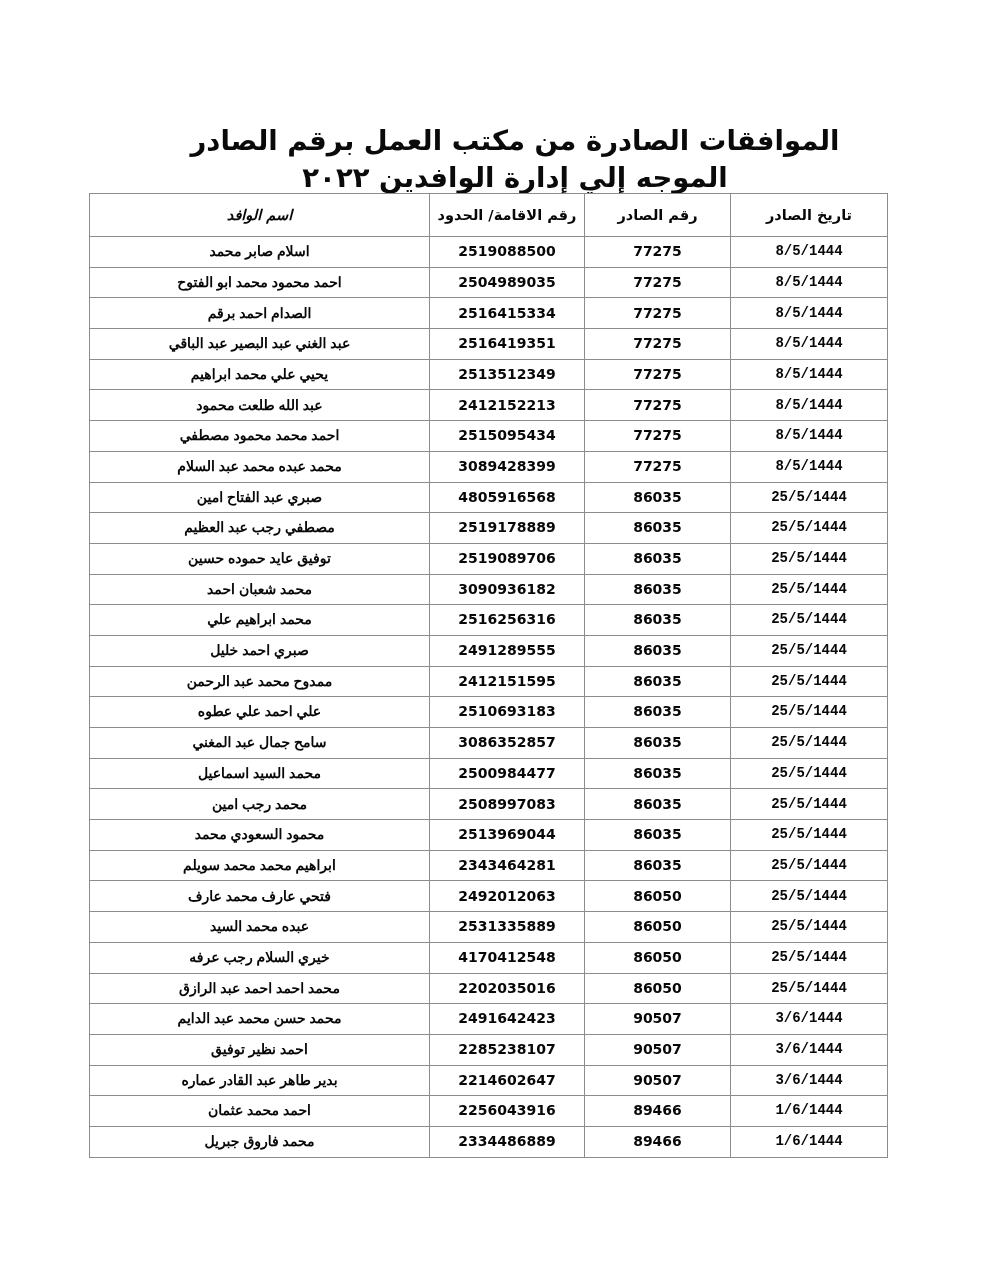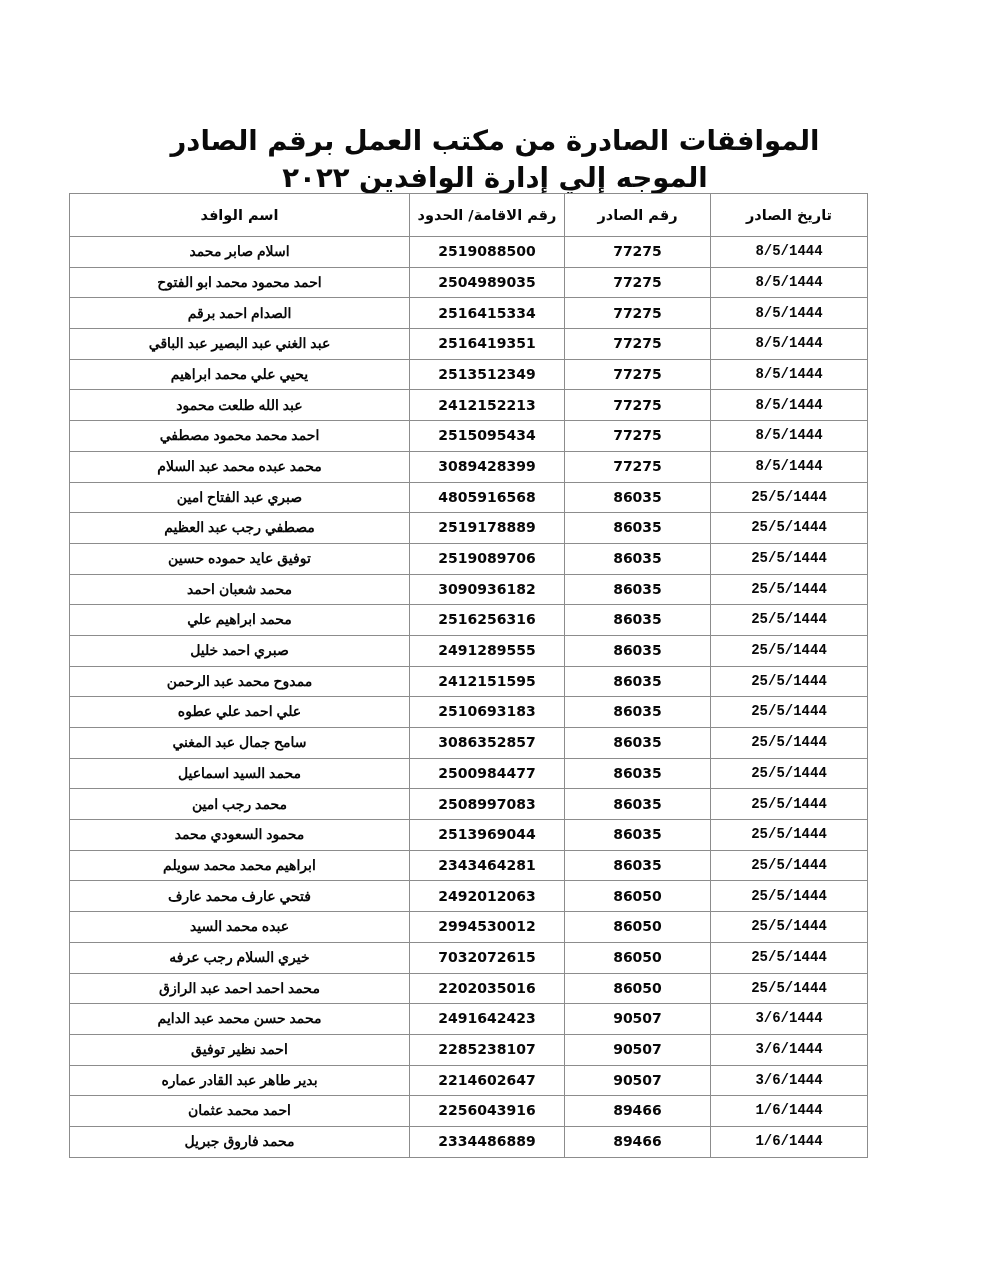--- a/index.html
+++ b/index.html
@@ -13,20 +13,21 @@
     height: 1280px;
     font-family: "DejaVu Sans", "Liberation Sans", sans-serif;
     color: #000000;
     overflow: hidden;
     position: relative;
   }
   .page {
     position: absolute;
     inset: 0;
     background: #fff;
+    margin-left: 20px;
   }
 
   
   .doc-title {
     position: absolute;
     top: 104px;
     left: 132px;
     width: 726px;
     text-align: center;
     direction: rtl;
@@ -80,21 +81,21 @@
   col.c-id   { width: 155px; }
   col.c-name { width: 340px; }
 
   td.cell-date, th.cell-date { font-size: 14.5px; font-family: Liberation Mono, monospace; }
   td.cell-num,  th.cell-num  { font-size: 14.5px; }
   td.cell-id,   th.cell-id   { font-size: 14.5px; }
   td.cell-name, th.cell-name {
     font-size: 13.5px;
     font-family: Liberation Sans, sans-serif;
   }
-  thead th.cell-name { font-size: 14.5px; }
+  thead th.cell-name { font-size: 14.5px; font-style: italic; }
 </style>
 </head>
 <body>
 
 <div class="page">
 
   <h1 class="doc-title">الموافقات الصادرة من مكتب العمل برقم الصادر الموجه إلي إدارة الوافدين ٢٠٢٢</h1>
 
   <div class="tbl-wrap">
     <table class="grid">
@@ -241,27 +242,27 @@
           </tr>
           <tr>
             <td class="cell-date">25/5/1444</td>
             <td class="cell-num">86050</td>
             <td class="cell-id">2492012063</td>
             <td class="cell-name">فتحي عارف محمد عارف</td>
           </tr>
           <tr>
             <td class="cell-date">25/5/1444</td>
             <td class="cell-num">86050</td>
-            <td class="cell-id">2994530012</td>
+            <td class="cell-id">2531335889</td>
             <td class="cell-name">عبده محمد السيد</td>
           </tr>
           <tr>
             <td class="cell-date">25/5/1444</td>
             <td class="cell-num">86050</td>
-            <td class="cell-id">7032072615</td>
+            <td class="cell-id">4170412548</td>
             <td class="cell-name">خيري السلام رجب عرفه</td>
           </tr>
           <tr>
             <td class="cell-date">25/5/1444</td>
             <td class="cell-num">86050</td>
             <td class="cell-id">2202035016</td>
             <td class="cell-name">محمد احمد احمد عبد الرازق</td>
           </tr>
           <tr>
             <td class="cell-date">3/6/1444</td>

